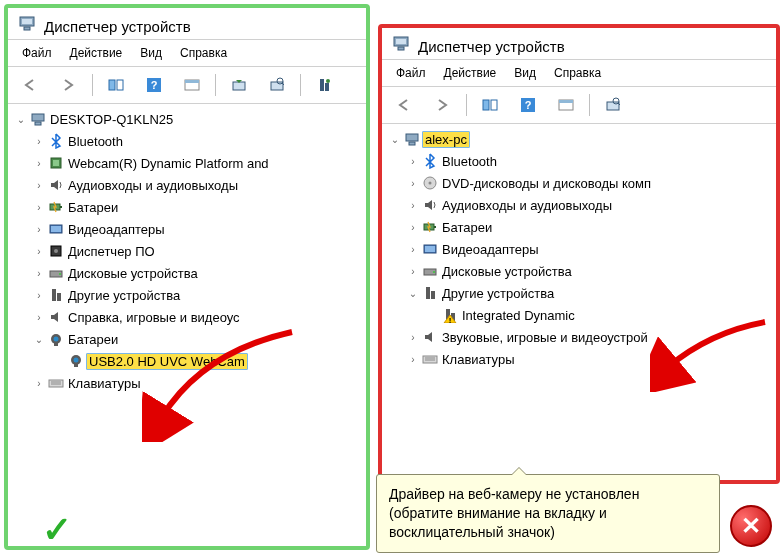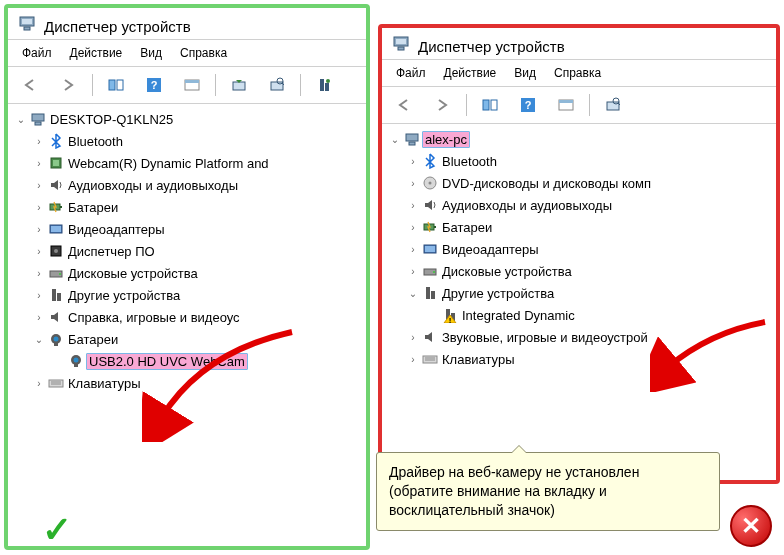--- a/index.html
+++ b/index.html
@@ -102,21 +102,21 @@
     display: flex;
     justify-content: center;
   }
   .row .label {
     padding-left: 2px;
   }
   .ind0 { padding-left: 6px; }
   .ind1 { padding-left: 24px; }
   .ind2 { padding-left: 44px; }
   .sel {
-    background: #f9a8d4;
+    background: #fde047;
     border: 1px solid #7ab7e8;
     padding: 0 2px;
     border-radius: 1px;
   }
   
   .check-mark {
     position: absolute;
     left: 40px;
     bottom: 6px;
     color: #2bb02b;
@@ -135,21 +135,21 @@
     font-size: 24px;
     font-weight: bold;
     display: flex;
     align-items: center;
     justify-content: center;
     border: 2px solid #a00000;
   }
   .tooltip {
     position: absolute;
     left: 374px;
-    bottom: 26px;
+    bottom: 4px;
     width: 318px;
     background: #ffffe1;
     border: 1px solid #8a8a6a;
     padding: 10px 12px;
     font-size: 14px;
     line-height: 1.35;
     border-radius: 3px;
   }
   .tooltip:before {
     content: "";

